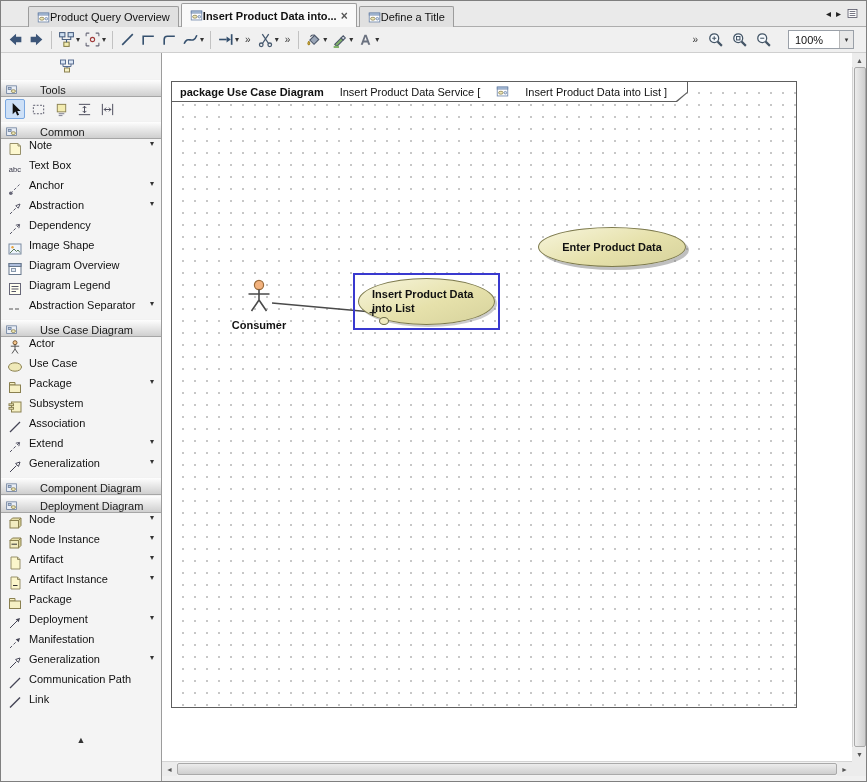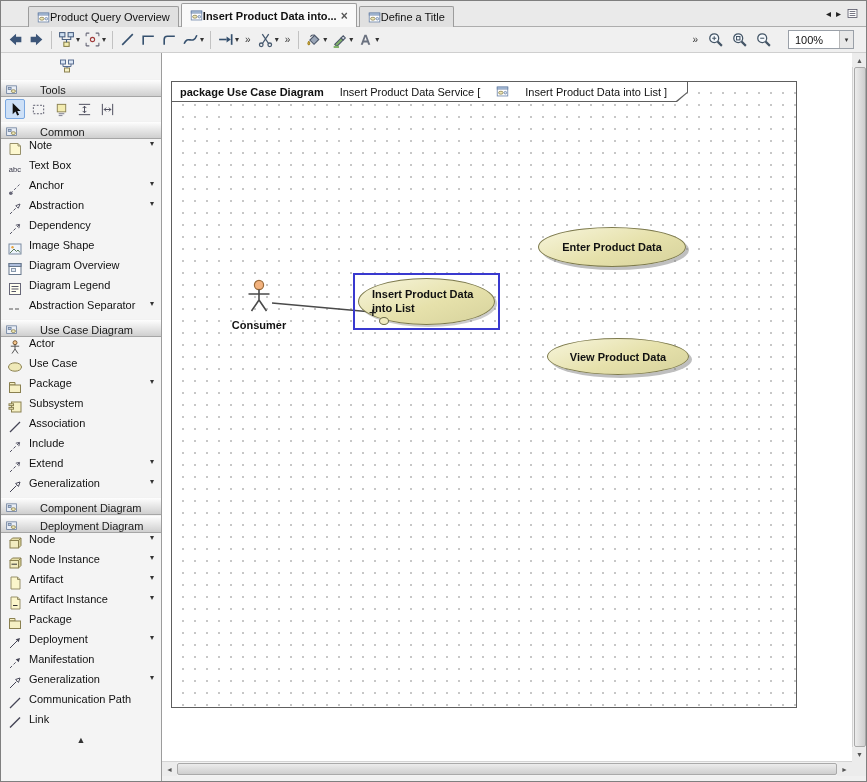--- a/index.html
+++ b/index.html
@@ -493,29 +493,20 @@
           </span>
           <span class="plabel">Association</span>
         </div>
         <div class="pitem">
           <span class="ic">
             <svg width="16" height="16" viewBox="0 0 16 16" aria-hidden="true">
               <path d="M3 13L12 4" stroke="#556" stroke-dasharray="3 2"></path>
               <path d="M8.8 4.2L12.6 3.4L11.8 7.2" fill="none" stroke="#556"></path>
             </svg>
           </span>
-          <span class="plabel">Include</span>
-        </div>
-        <div class="pitem">
-          <span class="ic">
-            <svg width="16" height="16" viewBox="0 0 16 16" aria-hidden="true">
-              <path d="M3 13L12 4" stroke="#556" stroke-dasharray="3 2"></path>
-              <path d="M8.8 4.2L12.6 3.4L11.8 7.2" fill="none" stroke="#556"></path>
-            </svg>
-          </span>
           <span class="plabel">Extend</span>
           <span class="dd">▾</span>
         </div>
         <div class="pitem">
           <span class="ic">
             <svg width="16" height="16" viewBox="0 0 16 16" aria-hidden="true">
               <path d="M3 13l6.3-6.3" stroke="#445"></path>
               <polygon points="13,3 8.6,4.5 11.5,7.4" fill="#fff" stroke="#445"></polygon>
             </svg>
           </span>
@@ -678,23 +669,20 @@
     </div>
 
     <div class="sel-box">
       <div class="ucase" id="uc-insert">
         <span>Insert Product Data into List</span>
       </div>
       <span class="hplus">+</span>
       <span class="hdot"></span>
     </div>
 
-    <div class="ucase" id="uc-view">
-      <span>View Product Data</span>
-    </div>
   </div>
 
   <div class="hscroll">
     <span class="sbtn">◄</span>
     <span class="hthumb"></span>
     <span class="sbtn">►</span>
   </div>
   <div class="vscroll">
     <span class="sbtn">▲</span>
     <span class="vthumb"></span>

